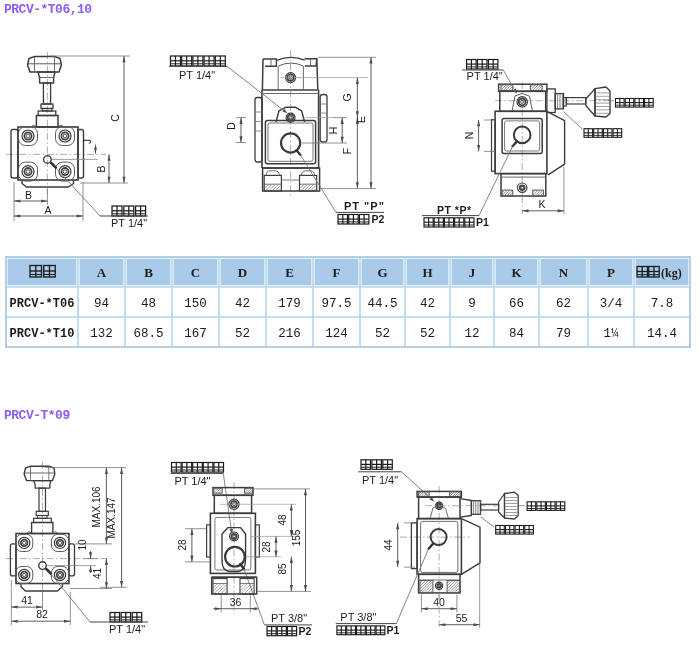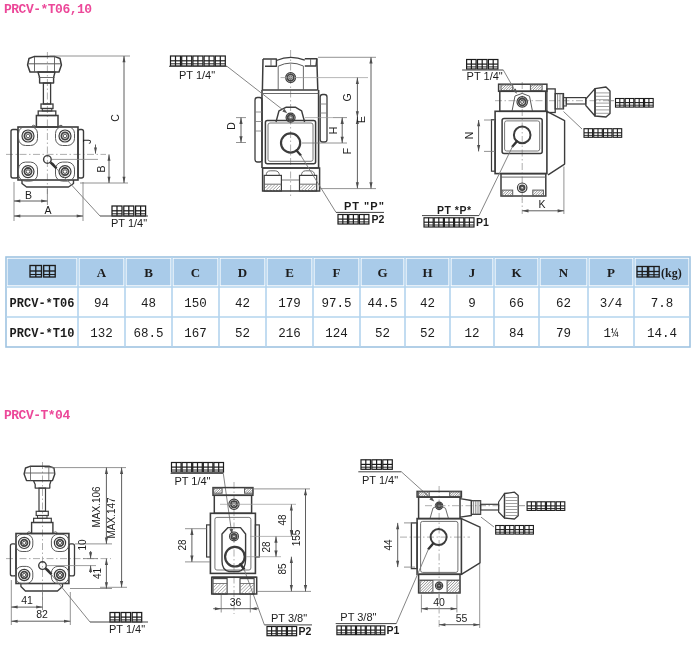--- a/index.html
+++ b/index.html
@@ -1,23 +1,23 @@
 <!DOCTYPE html>
 <html><head>
 <meta charset="utf-8">
 <style>
   html,body{margin:0;padding:0;background:#ffffff;}
   #page{position:relative;width:700px;height:647px;background:#ffffff;overflow:hidden;}
-  .title{position:absolute;font-family:"Liberation Mono",monospace;font-weight:bold;font-size:13px;color:#ec4899;letter-spacing:-0.5px;}
+  .title{position:absolute;font-family:"Liberation Mono",monospace;font-weight:bold;font-size:13px;color:#8b5cf6;letter-spacing:-0.5px;}
 </style>
 </head>
 <body>
 <div id="page">
 <div class="title" style="left:4px;top:2px;">PRCV-*T06,10</div>
-<div class="title" style="left:4px;top:408px;">PRCV-T*04</div>
+<div class="title" style="left:4px;top:408px;">PRCV-T*09</div>
 <svg width="700" height="647" viewBox="0 0 700 647" style="position:absolute;left:0;top:0;">
 <line x1="47.4" y1="52.0" x2="47.4" y2="196.0" stroke="#999999" stroke-width="0.8" stroke-dasharray="7 2.5 1.5 2.5" stroke-linecap="butt"></line>
 <line x1="6.0" y1="154.4" x2="106.0" y2="154.4" stroke="#999999" stroke-width="0.8" stroke-dasharray="7 2.5 1.5 2.5" stroke-linecap="butt"></line>
 <path d="M30,72 L27.6,65 L29,58.5 L34,56.6 L55,56.6 L60,58.5 L61.4,65 L59,72 Z" stroke="#3c3c3c" stroke-width="1.5" fill="none" stroke-linejoin="round"></path>
 <line x1="28.2" y1="63.8" x2="61.2" y2="63.8" stroke="#5a5a5a" stroke-width="1.0" stroke-linecap="butt"></line>
 <line x1="34.5" y1="57.0" x2="34.5" y2="72.0" stroke="#5a5a5a" stroke-width="0.9" stroke-linecap="butt"></line>
 <line x1="54.5" y1="57.0" x2="54.5" y2="72.0" stroke="#5a5a5a" stroke-width="0.9" stroke-linecap="butt"></line>
 <path d="M38,72 L55,72 L53.6,77.5 L53.6,83 L39.6,83 L39.6,77.5 Z" stroke="#3c3c3c" stroke-width="1.4" fill="none" stroke-linejoin="round"></path>
 <line x1="38.6" y1="77.5" x2="54.6" y2="77.5" stroke="#5a5a5a" stroke-width="0.9" stroke-linecap="butt"></line>
 <rect x="43.4" y="83.0" width="7.2" height="21.0" stroke="#3c3c3c" stroke-width="1.3" fill="none"></rect>

